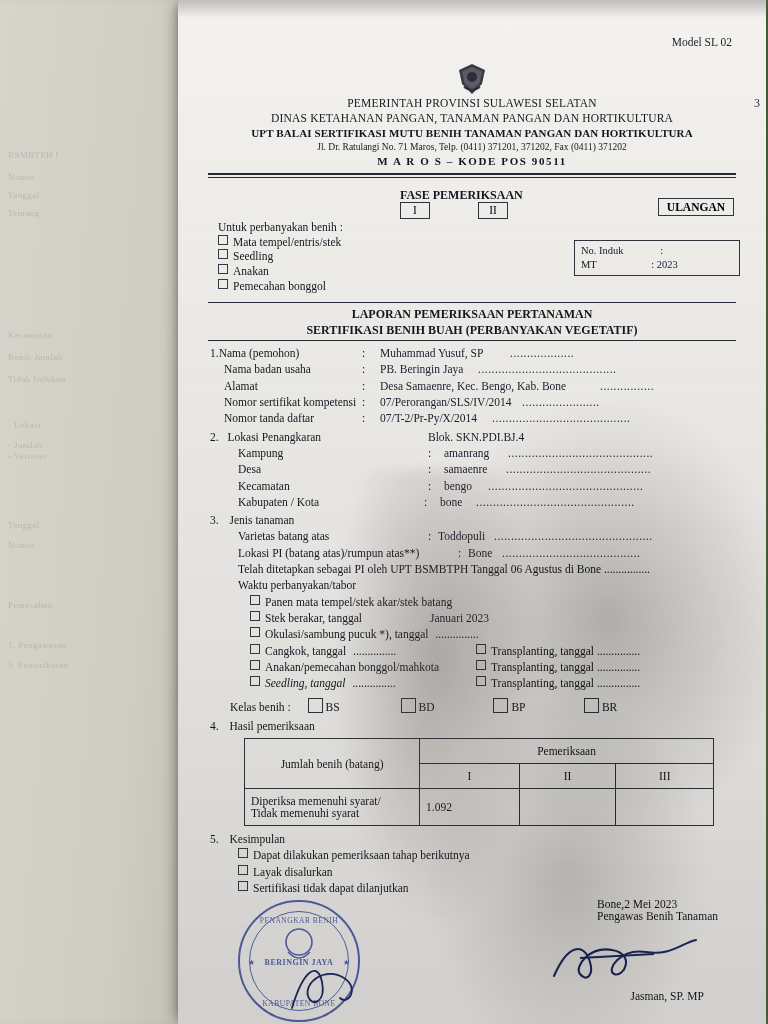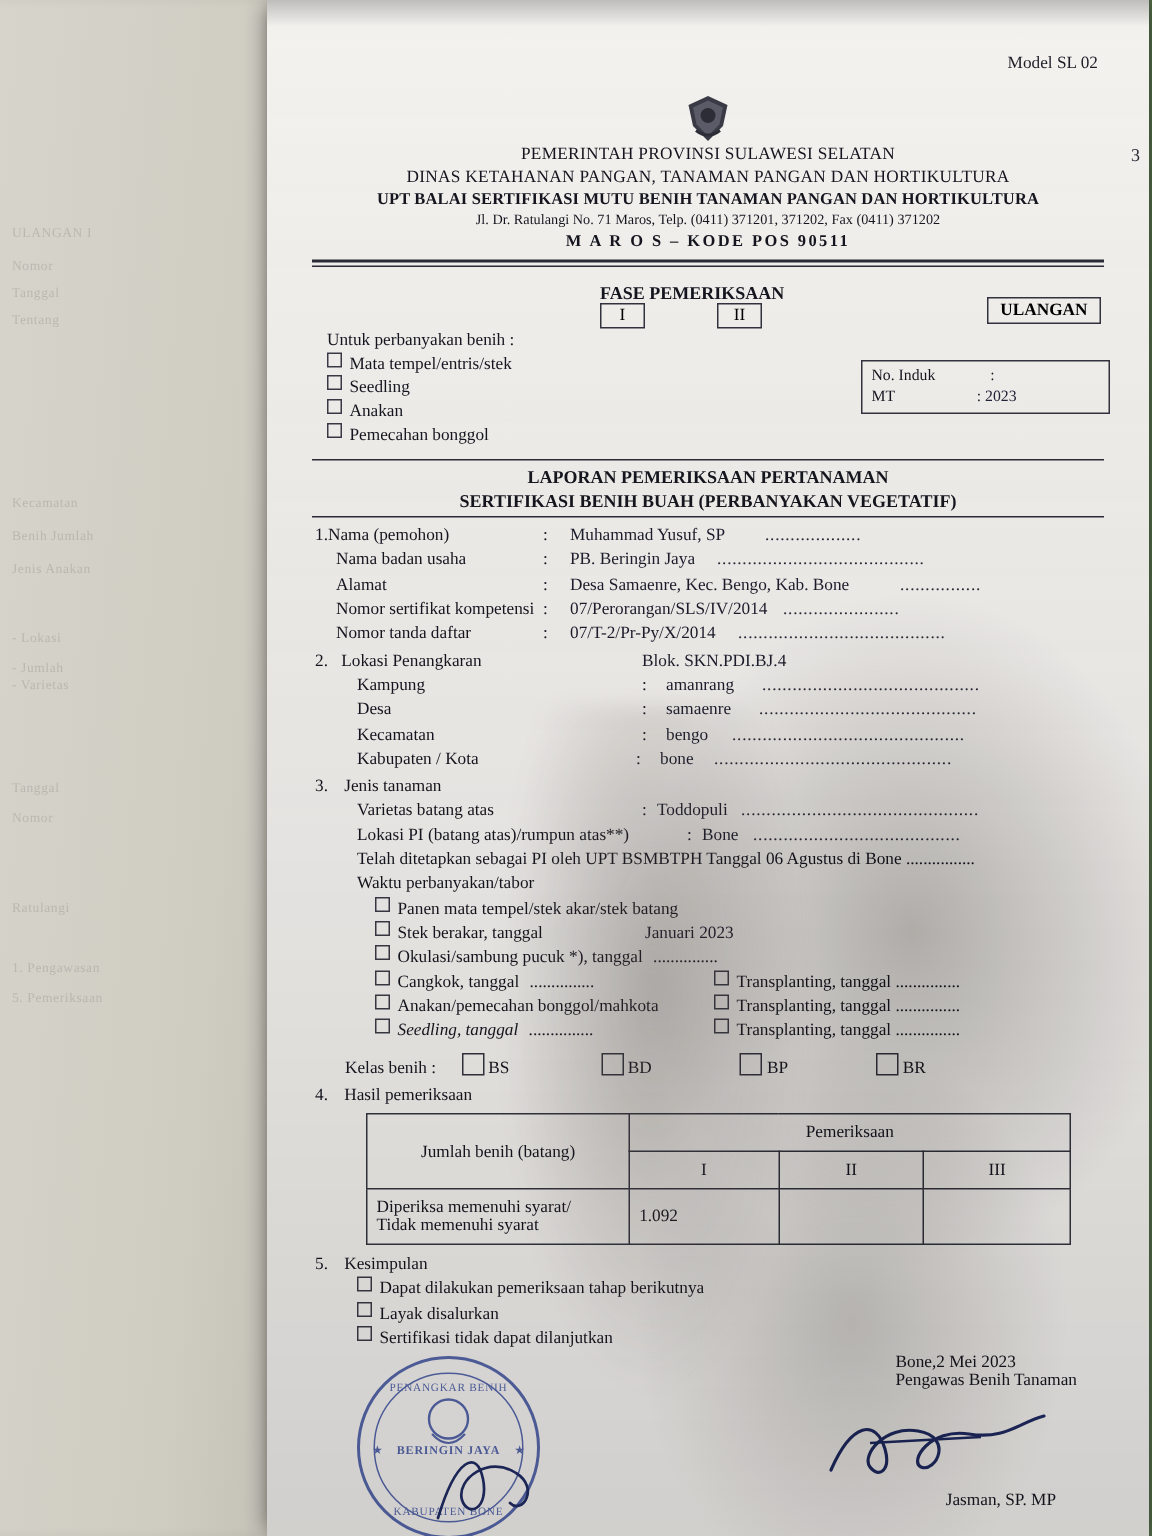--- a/index.html
+++ b/index.html
@@ -132,33 +132,33 @@
   }
   .handwrite{font-family:"Liberation Serif",serif;color:#23233a;}
 </style>
 </head>
 <body>
 
 <div class="desk"></div>
 <div class="greenedge"></div>
 
 <div class="underpaper">
-  <div class="ghost" style="top:150px;">ULANGAN I</div>
+  <div class="ghost" style="top:150px;">BSMBTPH I</div>
   <div class="ghost" style="top:172px;">Nomor</div>
   <div class="ghost" style="top:190px;">Tanggal</div>
   <div class="ghost" style="top:208px;">Tentang</div>
   <div class="ghost" style="top:330px;">Kecamatan</div>
   <div class="ghost" style="top:352px;">Benih Jumlah</div>
-  <div class="ghost" style="top:374px;">Jenis Anakan</div>
+  <div class="ghost" style="top:374px;">Tidak Indukan</div>
   <div class="ghost" style="top:420px;">- Lokasi</div>
   <div class="ghost" style="top:440px;">- Jumlah</div>
   <div class="ghost" style="top:451px;">- Varietas</div>
   <div class="ghost" style="top:520px;">Tanggal</div>
   <div class="ghost" style="top:540px;">Nomor</div>
-  <div class="ghost" style="top:600px;">Ratulangi</div>
+  <div class="ghost" style="top:600px;">Pemecahan</div>
   <div class="ghost" style="top:640px;">1. Pengawasan</div>
   <div class="ghost" style="top:660px;">5. Pemeriksaan</div>
 </div>
 
 <div class="sheet">
   <div class="sheet-inner">
 
     <div class="model">Model SL 02</div>
     <div class="pagemark">3</div>
 

